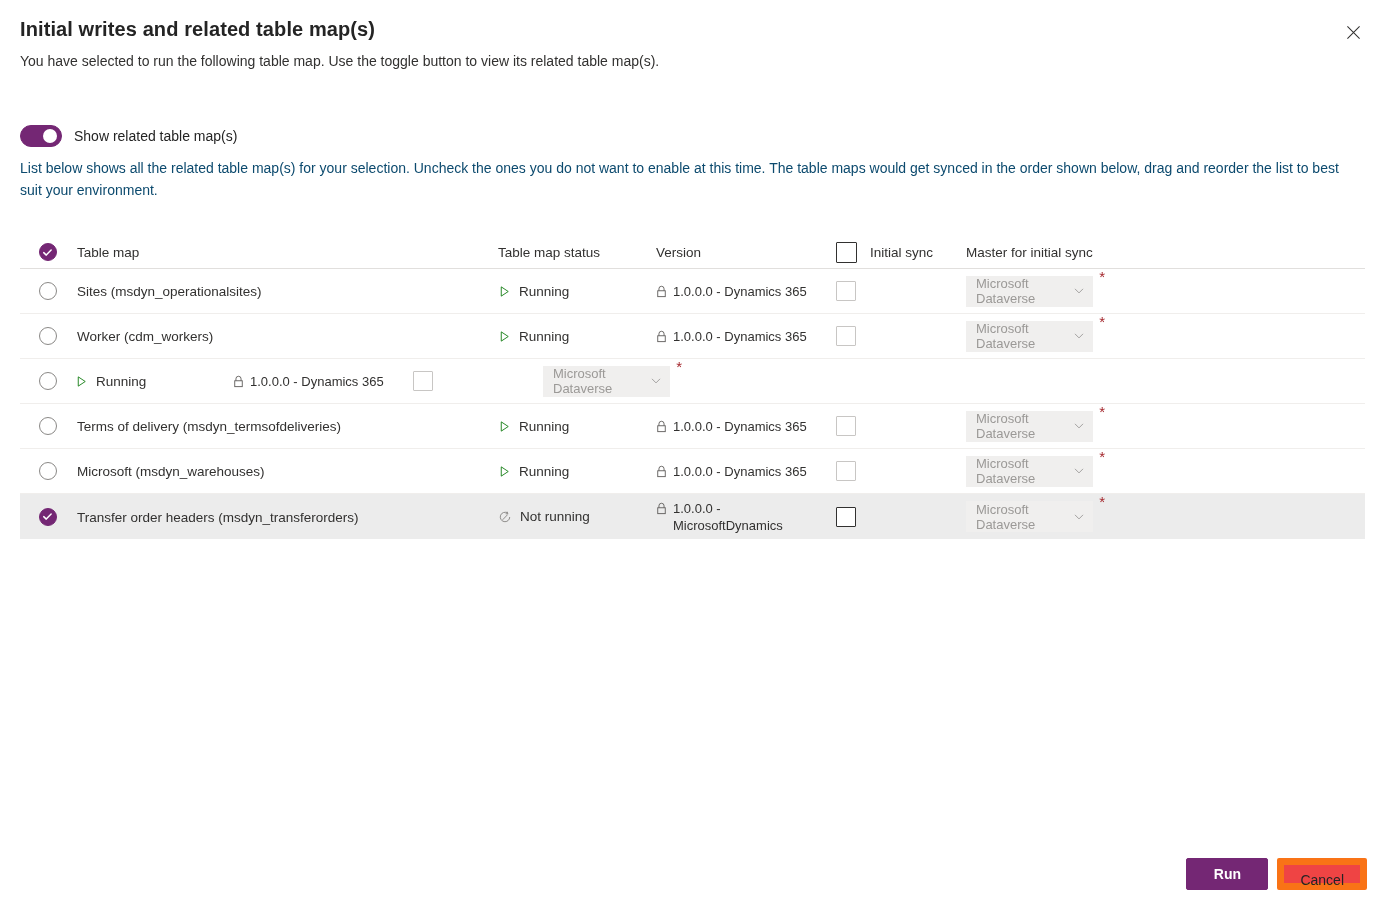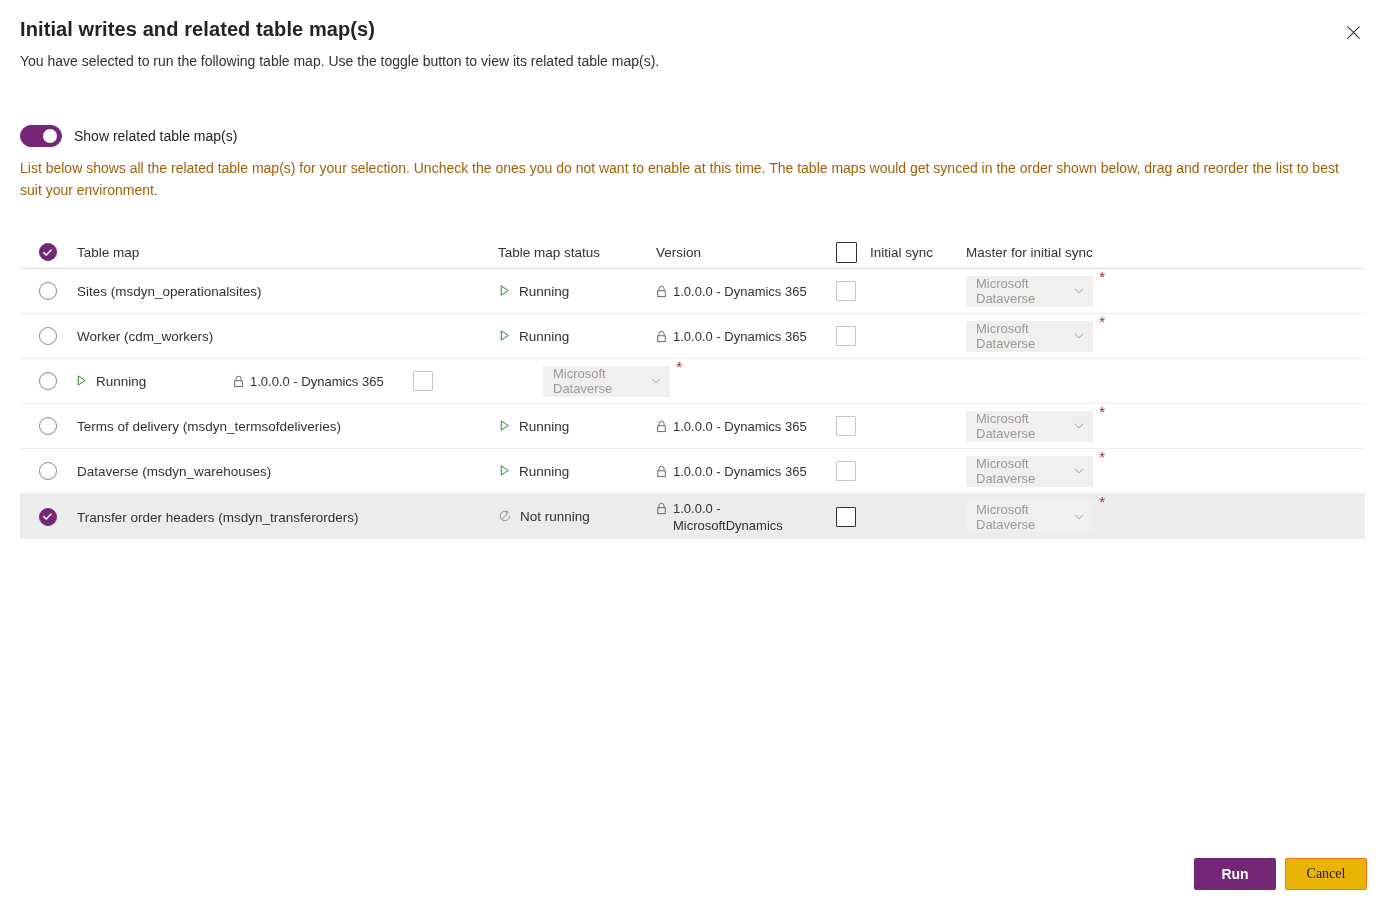--- a/index.html
+++ b/index.html
@@ -45,36 +45,36 @@
   .toggle .knob {
     position: absolute; top: 3px; right: 4px;
     width: 14px; height: 14px; border-radius: 50%;
     background: #ffffff;
   }
   .toggle-label { font-size: 14px; color: #242424; }
 
   
   .desc {
     position: absolute; left: 20px; top: 157px; width: 1325px;
-    font-size: 14px; line-height: 22px; color: #a16207;
+    font-size: 14px; line-height: 22px; color: #0c4a6e;
   }
 
   
   .tbl { position: absolute; left: 20px; top: 236px; width: 1345px; }
   .row {
     display: flex; align-items: center;
     height: 45px; position: relative;
   }
   .row.head { height: 33px; border-bottom: 1px solid #e1dfdd; }
   .row.data { border-bottom: 1px solid #f0eeec; height: 45px; }
   .row.data.selected { background: #ececec; border-bottom: none; }
 
   .c-sel   { width: 55px; flex: 0 0 55px; display: flex; align-items: center; justify-content: center; }
   .c-name  { width: 423px; flex: 0 0 423px; padding-left: 2px; }
-  .c-stat  { width: 158px; flex: 0 0 158px; display: flex; gap: 8px; }
+  .c-stat  { width: 158px; flex: 0 0 158px; display: flex; align-items: center; gap: 8px; }
   .c-ver   { width: 180px; flex: 0 0 180px; display: flex; align-items: flex-start; gap: 6px; }
   .c-sync  { width: 130px; flex: 0 0 130px; display: flex; align-items: center; }
   .c-mast  { flex: 1 1 auto; display: flex; align-items: center; }
 
   .th { font-size: 13.5px; color: #323130; font-weight: 400; }
   .cell-txt { font-size: 13.5px; color: #323130; }
 
   
   .circ {
     width: 18px; height: 18px; border-radius: 50%;
@@ -121,21 +121,21 @@
     position: absolute; right: 22px; bottom: 17px;
     display: flex; gap: 9px;
   }
   .btn {
     height: 32px; min-width: 82px; padding: 0 16px;
     font-size: 14px; font-family: "Liberation Sans", sans-serif;
     border-radius: 2px; cursor: pointer; line-height: 30px;
     text-align: center;
   }
   .btn-primary { background: #742774; color: #ffffff; border: 1px solid #742774; font-weight: 600; }
-  .btn-default { background: #eab308; color: #242424; border: 1px solid #f97316; font-family: Liberation Serif, serif; }
+  .btn-default { background: #ef4444; color: #242424; border: 7px solid #f97316; }
 </style>
 </head>
 <body>
 
 <div class="dialog">
 
   <div class="hdr">
     <h1 class="title">Initial writes and related table map(s)</h1>
     <div class="subtitle">You have selected to run the following table map. Use the toggle button to view its related table map(s).</div>
   </div>
@@ -319,21 +319,21 @@
          </div>
          <span class="req-star">*</span>
        </div>
      </div>
         </div>
         <div class="row data">
           <div class="c-sel">
        <div class="circ"></div>
      </div>
      <div class="c-name">
-       <span class="cell-txt">Dataverse (msdyn_warehouses)</span>
+       <span class="cell-txt">Microsoft (msdyn_warehouses)</span>
      </div>
      <div class="c-stat">
        <svg class="ico-run" viewBox="0 0 16 16">
      <path d="M4 2.3 L12.6 8 L4 13.7 Z" fill="none" stroke="#107c10" stroke-width="1.1" stroke-linejoin="round"></path>
    </svg>
        <span class="cell-txt">Running</span>
      </div>
      <div class="c-ver">
        <svg class="ico-lock" viewBox="0 0 12 14">
      <path d="M3.2 6.2 V4.1a2.8 2.8 0 0 1 5.6 0 V6.2" fill="none" stroke="#605e5c" stroke-width="1"></path>

